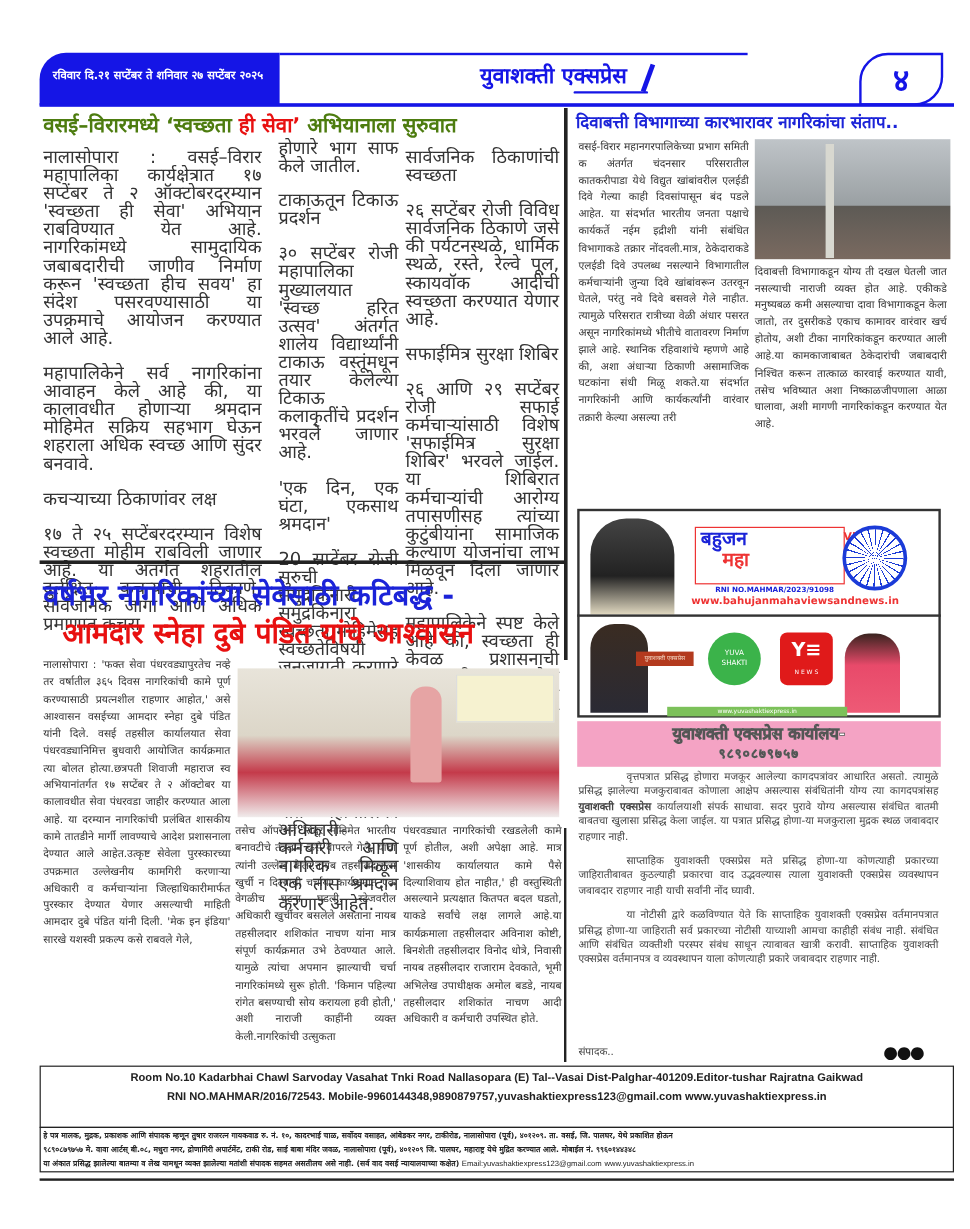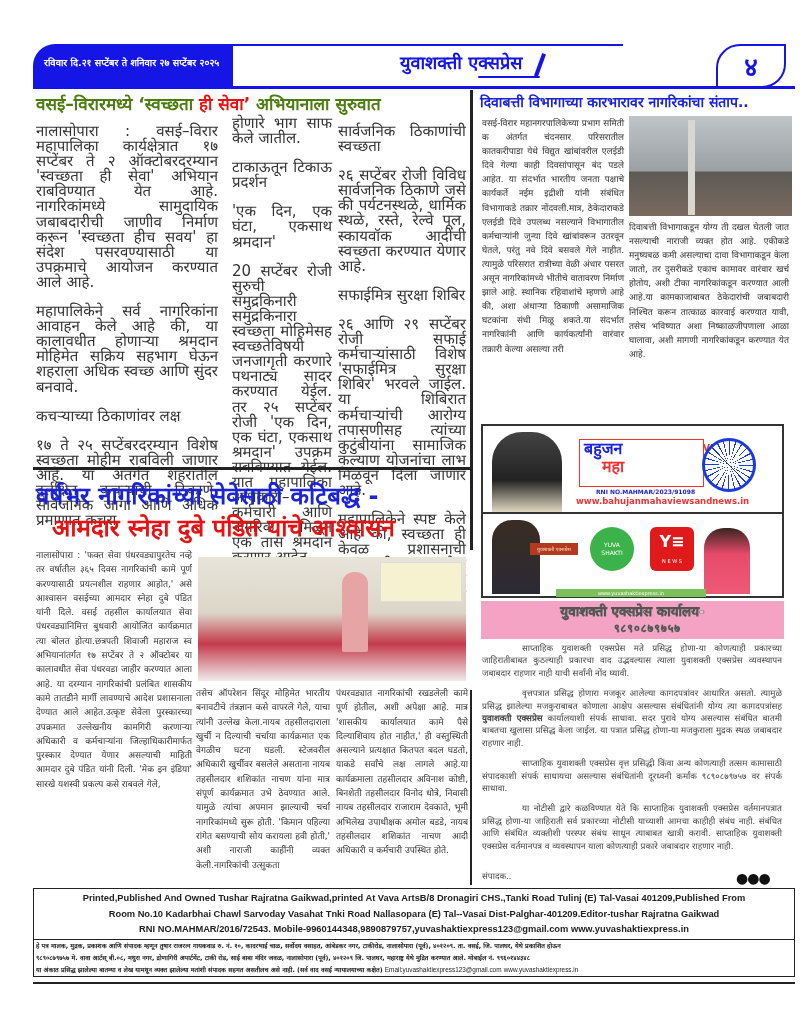--- a/index.html
+++ b/index.html
@@ -45,21 +45,21 @@
   .man{left:492px;top:520px;width:48px;height:74px;background:linear-gradient(180deg,#3a2c22 0%,#2a2a34 100%);border-radius:20px 20px 0 0;}
   .woman{left:704px;top:528px;width:46px;height:66px;background:linear-gradient(180deg,#3a2420 0%,#e84a6a 40%,#ee5a76 100%);border-radius:20px 20px 0 0;}
   .ad-small-logo{left:530px;top:543px;width:48px;height:12px;background:#b33a1e;color:#f6dcc8;font-size:5px;line-height:12px;text-align:center;}
   .ys-logo{left:590px;top:527px;width:44px;height:44px;border-radius:50%;background:#3bb34a;color:#fff;font-size:6px;text-align:center;line-height:8px;padding-top:14px;box-sizing:border-box;}
   .ye-logo{left:650px;top:527px;width:44px;height:44px;border-radius:6px;background:#e01a1a;color:#fff;font-size:16px;font-weight:bold;text-align:center;line-height:30px;}
   .ye-news{left:650px;top:558px;width:44px;text-align:center;color:#fff;font-size:5px;}
   .ad-green-bar{left:556px;top:589px;width:150px;height:8px;background:#7cc15a;color:#fff;font-size:5px;text-align:center;line-height:8px;}
   
   .office{left:481px;top:601px;width:303px;height:38px;background:#f4a3c4;}
   .office-title{left:481px;top:602px;width:303px;text-align:center;font-size:13.5px;font-weight:bold;color:#fff;-webkit-text-stroke:0.6px #555;white-space:nowrap;}
-  .office-phone{left:481px;top:620px;width:303px;text-align:center;font-size:11px;font-weight:bold;color:#fff;-webkit-text-stroke:0.5px #555;letter-spacing:1px;margin-left:15px;}
+  .office-phone{left:481px;top:620px;width:303px;text-align:center;font-size:11px;font-weight:bold;color:#fff;-webkit-text-stroke:0.5px #555;letter-spacing:1px;}
   .notice{left:482px;top:642px;width:300px;font-size:8.6px;line-height:12.4px;text-align:justify;color:#444;}
   .notice p{margin:0 0 8px 0;text-indent:40px;}
   .dots{left:736px;top:870px;font-size:14px;letter-spacing:-1px;color:#111;}
   .editor{left:482px;top:870px;font-size:8.6px;color:#444;}
   
   .foot-box{left:33px;top:888px;width:762px;height:52px;border:1px solid #222;box-sizing:border-box;}
   .foot-en{left:36px;top:891px;width:756px;text-align:center;font-family:"Liberation Sans",sans-serif;font-size:9.3px;font-weight:bold;line-height:15.5px;color:#222;}
   .foot-mr{left:33px;top:939px;width:762px;height:38px;border:1px solid #222;box-sizing:border-box;}
   .foot-mr-text{left:36px;top:940px;width:756px;font-size:6.4px;line-height:12px;font-weight:bold;color:#222;white-space:nowrap;overflow:hidden;}
   .foot-rule{left:33px;top:982px;width:762px;height:2px;background:#222;}
@@ -86,20 +86,21 @@
 
 <div class="abs col" style="left:36px;top:124px;width:182px;">
   <p>नालासोपारा : वसई–विरार महापालिका कार्यक्षेत्रात १७ सप्टेंबर ते २ ऑक्टोबरदरम्यान 'स्वच्छता ही सेवा' अभियान राबविण्यात येत आहे. नागरिकांमध्ये सामुदायिक जबाबदारीची जाणीव निर्माण करून 'स्वच्छता हीच सवय' हा संदेश पसरवण्यासाठी या उपक्रमाचे आयोजन करण्यात आले आहे.</p>
   <p>महापालिकेने सर्व नागरिकांना आवाहन केले आहे की, या कालावधीत होणाऱ्या श्रमदान मोहिमेत सक्रिय सहभाग घेऊन शहराला अधिक स्वच्छ आणि सुंदर बनवावे.</p>
   <p>कचऱ्याच्या ठिकाणांवर लक्ष</p>
   <p>१७ ते २५ सप्टेंबरदरम्यान विशेष स्वच्छता मोहीम राबविली जाणार आहे. या अंतर्गत शहरातील दुर्लक्षित कचऱ्याची ठिकाणे, सार्वजनिक जागा आणि अधिक प्रमाणात कचरा</p>
 </div>
 <div class="abs col" style="left:232px;top:116px;width:100px;">
   <p>होणारे भाग साफ केले जातील.</p>
   <p>टाकाऊतून टिकाऊ प्रदर्शन</p>
+  <p>३० सप्टेंबर रोजी महापालिका मुख्यालयात 'स्वच्छ हरित उत्सव' अंतर्गत शालेय विद्यार्थ्यांनी टाकाऊ वस्तूंमधून तयार केलेल्या टिकाऊ कलाकृतींचे प्रदर्शन भरवले जाणार आहे.</p>
   <p>'एक दिन, एक घंटा, एकसाथ श्रमदान'</p>
   <p>20 सप्टेंबर रोजी सुरुची समुद्रकिनारी समुद्रकिनारा स्वच्छता मोहिमेसह स्वच्छतेविषयी जनजागृती करणारे पथनाट्य सादर करण्यात येईल. तर २५ सप्टेंबर रोजी 'एक दिन, एक घंटा, एकसाथ श्रमदान' उपक्रम राबविण्यात येईल. यात महापालिका अधिकारी–कर्मचारी आणि नागरिक मिळून एक तास श्रमदान करणार आहेत.</p>
 </div>
 <div class="abs col" style="left:338px;top:124px;width:128px;">
   <p>सार्वजनिक ठिकाणांची स्वच्छता</p>
   <p>२६ सप्टेंबर रोजी विविध सार्वजनिक ठिकाणे जसे की पर्यटनस्थळे, धार्मिक स्थळे, रस्ते, रेल्वे पूल, स्कायवॉक आदींची स्वच्छता करण्यात येणार आहे.</p>
   <p>सफाईमित्र सुरक्षा शिबिर</p>
   <p>२६ आणि २९ सप्टेंबर रोजी सफाई कर्मचाऱ्यांसाठी विशेष 'सफाईमित्र सुरक्षा शिबिर' भरवले जाईल. या शिबिरात कर्मचाऱ्यांची आरोग्य तपासणीसह त्यांच्या कुटुंबीयांना सामाजिक कल्याण योजनांचा लाभ मिळवून दिला जाणार आहे.</p>
   <p>महापालिकेने स्पष्ट केले आहे की, स्वच्छता ही केवळ प्रशासनाची जबाबदारी नसून प्रत्येक नागरिकाने यात सक्रिय सहभाग घेणे गरजेचे आहे.</p>
 </div>
@@ -138,41 +139,39 @@
 <div class="abs ye-logo">Y≡</div>
 <div class="abs ye-news">N E W S</div>
 <div class="abs woman"></div>
 <div class="abs ad-green-bar">www.yuvashaktiexpress.in</div>
 
 <div class="abs office"></div>
 <div class="abs office-title">युवाशक्ती एक्सप्रेस कार्यालय-</div>
 <div class="abs office-phone">९८९०८७९७५७</div>
 
 <div class="abs notice">
+  <p><span>वृत्तपत्रात प्रसिद्ध होणारा मजकूर आलेल्या कागदपत्रांवर आधारित असतो. त्यामुळे प्रसिद्ध झालेल्या मजकुराबाबत कोणाला आक्षेप असल्यास संबंधितांनी योग्य त्या कागदपत्रांसह</span> <b>युवाशक्ती एक्सप्रेस</b> <span>कार्यालयाशी संपर्क साधावा. सदर पुरावे योग्य असल्यास संबंधित बातमी बाबतचा खुलासा प्रसिद्ध केला जाईल. या पत्रात प्रसिद्ध होणा-या मजकुराला मुद्रक स्थळ जबाबदार राहणार नाही.</span></p>
   <p>साप्ताहिक युवाशक्ती एक्सप्रेस मते प्रसिद्ध होणा-या कोणत्याही प्रकारच्या जाहिरातीबाबत कुठल्याही प्रकारचा वाद उद्भवल्यास त्याला युवाशक्ती एक्सप्रेस व्यवस्थापन जबाबदार राहणार नाही याची सर्वांनी नोंद घ्यावी.</p>
-  <p><span>वृत्तपत्रात प्रसिद्ध होणारा मजकूर आलेल्या कागदपत्रांवर आधारित असतो. त्यामुळे प्रसिद्ध झालेल्या मजकुराबाबत कोणाला आक्षेप असल्यास संबंधितांनी योग्य त्या कागदपत्रांसह</span> <b>युवाशक्ती एक्सप्रेस</b> <span>कार्यालयाशी संपर्क साधावा. सदर पुरावे योग्य असल्यास संबंधित बातमी बाबतचा खुलासा प्रसिद्ध केला जाईल. या पत्रात प्रसिद्ध होणा-या मजकुराला मुद्रक स्थळ जबाबदार राहणार नाही.</span></p>
-  <p>साप्ताहिक युवाशक्ती एक्सप्रेस वृत्त प्रसिद्धी किंवा अन्य कोणत्याही तत्सम कामासाठी संपादकाशी संपर्क साधायचा असल्यास संबंधितांनी दूरध्वनी कर्मांक ९८९०८७९७५७ वर संपर्क साधावा.</p>
   <p>या नोटीसी द्वारे कळविण्यात येते कि साप्ताहिक युवाशक्ती एक्सप्रेस वर्तमानपत्रात प्रसिद्ध होणा-या जाहिराती सर्व प्रकारच्या नोटीसी याच्याशी आमचा काहीही संबंध नाही. संबंधित आणि संबंधित व्यक्तीशी परस्पर संबंध साधून त्याबाबत खात्री करावी. साप्ताहिक युवाशक्ती एक्सप्रेस वर्तमानपत्र व व्यवस्थापन याला कोणत्याही प्रकारे जबाबदार राहणार नाही.</p>
 </div>
 <div class="abs editor">संपादक..</div>
 <div class="abs dots">●●●</div>
 
 <div class="abs big1">वर्षभर नागरिकांच्या सेवेसाठी कटिबद्ध -</div>
 <div class="abs big2">आमदार स्नेहा दुबे पंडित यांचे आश्वासन</div>
 <div class="abs col" style="left:36px;top:548px;width:156px;font-size:8.9px;line-height:14.3px;">नालासोपारा : 'फक्त सेवा पंधरवड्यापुरतेच नव्हे तर वर्षातील ३६५ दिवस नागरिकांची कामे पूर्ण करण्यासाठी प्रयत्नशील राहणार आहोत,' असे आश्वासन वसईच्या आमदार स्नेहा दुबे पंडित यांनी दिले. वसई तहसील कार्यालयात सेवा पंधरवड्यानिमित्त बुधवारी आयोजित कार्यक्रमात त्या बोलत होत्या.छत्रपती शिवाजी महाराज स्व अभियानांतर्गत १७ सप्टेंबर ते २ ऑक्टोबर या कालावधीत सेवा पंधरवडा जाहीर करण्यात आला आहे. या दरम्यान नागरिकांची प्रलंबित शासकीय कामे तातडीने मार्गी लावण्याचे आदेश प्रशासनाला देण्यात आले आहेत.उत्कृष्ट सेवेला पुरस्कारच्या उपक्रमात उल्लेखनीय कामगिरी करणाऱ्या अधिकारी व कर्मचाऱ्यांना जिल्हाधिकारीमार्फत पुरस्कार देण्यात येणार असल्याची माहिती आमदार दुबे पंडित यांनी दिली. 'मेक इन इंडिया' सारखे यशस्वी प्रकल्प कसे राबवले गेले,</div>
 <div class="abs photo-meet"></div>
 <div class="abs meet-banner"></div>
 <div class="abs meet-person"></div>
 <div class="abs col" style="left:196px;top:686px;width:134px;font-size:8.9px;line-height:14.3px;">तसेच ऑपरेशन सिंदूर मोहिमेत भारतीय बनावटीचे तंत्रज्ञान कसे वापरले गेले, याचा त्यांनी उल्लेख केला.नायब तहसीलदाराला खुर्ची न दिल्याची चर्चाया कार्यक्रमात एक वेगळीच घटना घडली. स्टेजवरील अधिकारी खुर्चीवर बसलेले असताना नायब तहसीलदार शशिकांत नाचण यांना मात्र संपूर्ण कार्यक्रमात उभे ठेवण्यात आले. यामुळे त्यांचा अपमान झाल्याची चर्चा नागरिकांमध्ये सुरू होती. 'किमान पहिल्या रांगेत बसण्याची सोय करायला हवी होती,' अशी नाराजी काहींनी व्यक्त केली.नागरिकांची उत्सुकता</div>
 <div class="abs col" style="left:336px;top:686px;width:132px;font-size:8.9px;line-height:14.3px;">पंधरवड्यात नागरिकांची रखडलेली कामे पूर्ण होतील, अशी अपेक्षा आहे. मात्र 'शासकीय कार्यालयात कामे पैसे दिल्याशिवाय होत नाहीत,' ही वस्तुस्थिती असल्याने प्रत्यक्षात कितपत बदल घडतो, याकडे सर्वांचे लक्ष लागले आहे.या कार्यक्रमाला तहसीलदार अविनाश कोष्टी, बिनशेती तहसीलदार विनोद धोत्रे, निवासी नायब तहसीलदार राजाराम देवकाते, भूमी अभिलेख उपाधीक्षक अमोल बडडे, नायब तहसीलदार शशिकांत नाचण आदी अधिकारी व कर्मचारी उपस्थित होते.</div>
 <div class="abs vrule2"></div>
 
 <div class="abs foot-box"></div>
 <div class="abs foot-en">
-  <div>Printed,Published And Owned Tushar Rajratna Gaikwad,printed At Vava ArtsB/8 Dronagiri CHS.,Tanki Road Tulinj (E) Tal-Vasai 401209,Published From</div>
   <div>Room No.10 Kadarbhai Chawl Sarvoday Vasahat Tnki Road Nallasopara (E) Tal--Vasai Dist-Palghar-401209.Editor-tushar Rajratna Gaikwad</div>
   <div>RNI NO.MAHMAR/2016/72543. Mobile-9960144348,9890879757,yuvashaktiexpress123@gmail.com www.yuvashaktiexpress.in</div>
 </div>
 <div class="abs foot-mr"></div>
 <div class="abs foot-mr-text">
   <div>हे पत्र मालक, मुद्रक, प्रकाशक आणि संपादक म्हणून तुषार राजरत्न गायकवाड रु. नं. १०, कादरभाई चाळ, सर्वोदय वसाहत, आंबेडकर नगर, टाकीरोड, नालासोपारा (पूर्व), ४०१२०९. ता. वसई, जि. पालघर, येथे प्रकाशित होऊन</div>
   <div>९८९०८७९७५७ मे. वावा आर्टस् बी.०८, मधुरा नगर, द्रोणागिरी अपार्टमेंट, टाकी रोड, साई बाबा मंदिर जवळ, नालासोपारा (पूर्व), ४०१२०९ जि. पालघर, महाराष्ट्र येथे मुद्रित करण्यात आले. मोबाईल नं. ९९६०१४४३४८</div>
   <div><span>या अंकात प्रसिद्ध झालेल्या बातम्या व लेख यामधून व्यक्त झालेल्या मतांशी संपादक सहमत असतीलच असे नाही. (सर्व वाद वसई न्यायालयाच्या कक्षेत)</span> <span class="url-span">Email:yuvashaktiexpress123@gmail.com</span> <span class="url-span">www.yuvashaktiexpress.in</span></div>
 </div>
 <div class="abs foot-rule"></div>

